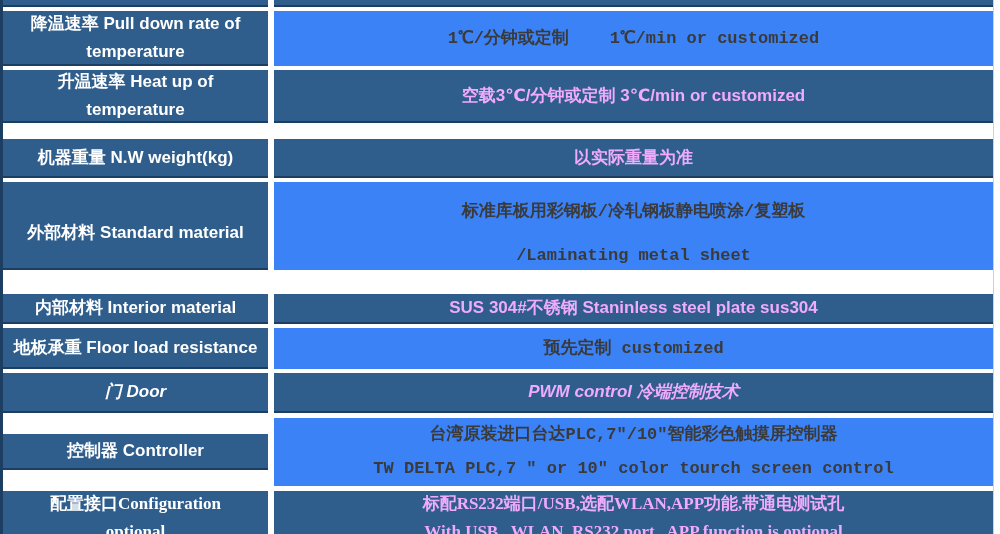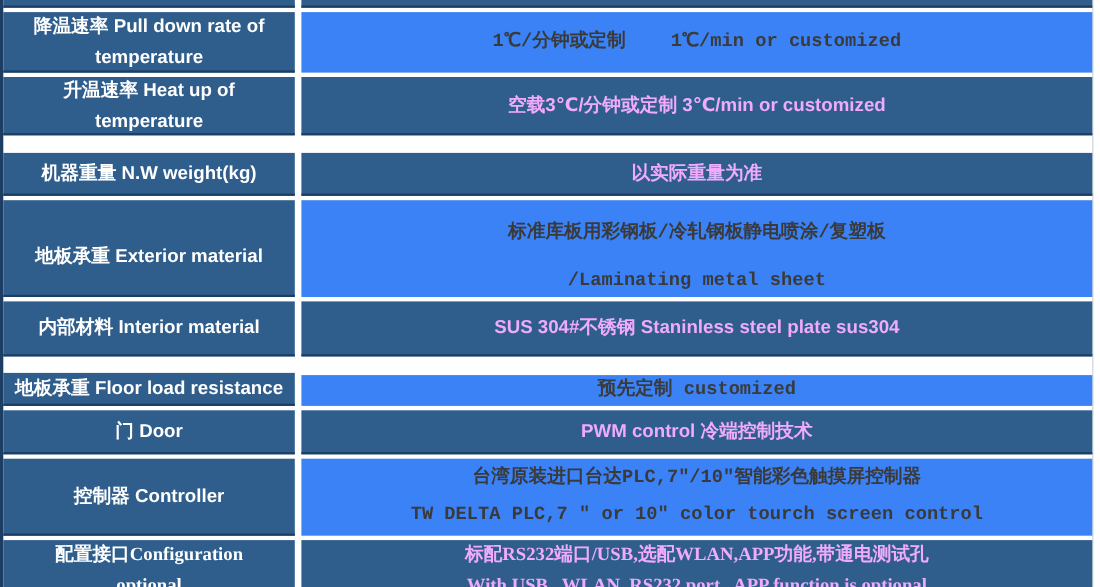--- a/index.html
+++ b/index.html
@@ -41,24 +41,24 @@
   .cell.value.white { background: #3b82f6; color: #3a3a3a; font-family: Liberation Mono, monospace; }
   .line { line-height: 28px; white-space: pre-wrap; display: block; }
   .line:empty { display: none; }
   .r0  { height: 7px; }
   .r0 .cell { border-bottom: 2px solid #1c3e63; }
   .r1  { height: 55px; }
   .r2  { height: 53px; }
   .r3  { height: 39px; margin-top: 16px; }
   .r4  { height: 88px; }
   .r4 .line { line-height: 29px; margin-top: 15px; }
-  .r5  { height: 50px; }
-  .r6  { height: 41px; align-items: flex-end; }
-  .r7  { height: 40px; }
-  .r8  { height: 70px; }
+  .r5  { height: 50px; align-items: flex-end; }
+  .r6  { height: 41px; }
+  .r7  { height: 40px; font-style: italic; }
+  .r8  { height: 70px; align-items: center; }
   .r8 .line { line-height: 34px; }
   .r9  { height: 56px; font-family: Liberation Serif, serif; }
   .r10 { height: 6px; margin-bottom: 0; }
   .r10 .cell { justify-content: flex-start; overflow: hidden; }
 </style>
 </head>
 <body>
 
 <div class="left-bar"></div>
 <div class="right-line"></div>
@@ -94,21 +94,21 @@
     <div class="cell label">
       <span class="line">机器重量 N.W weight(kg)</span>
     </div>
     <div class="cell value blue">
       <span class="line">以实际重量为准</span>
     </div>
   </div>
 
   <div class="row r4">
     <div class="cell label">
-      <span class="line">地板承重 Exterior material</span>
+      <span class="line">外部材料 Standard material</span>
     </div>
     <div class="cell value white">
       <span class="line">标准库板用彩钢板/冷轧钢板静电喷涂/复塑板</span>
       <span class="line">/Laminating metal sheet</span>
     </div>
   </div>
 
   <div class="row r5">
     <div class="cell label">
       <span class="line">内部材料 Interior material</span>

